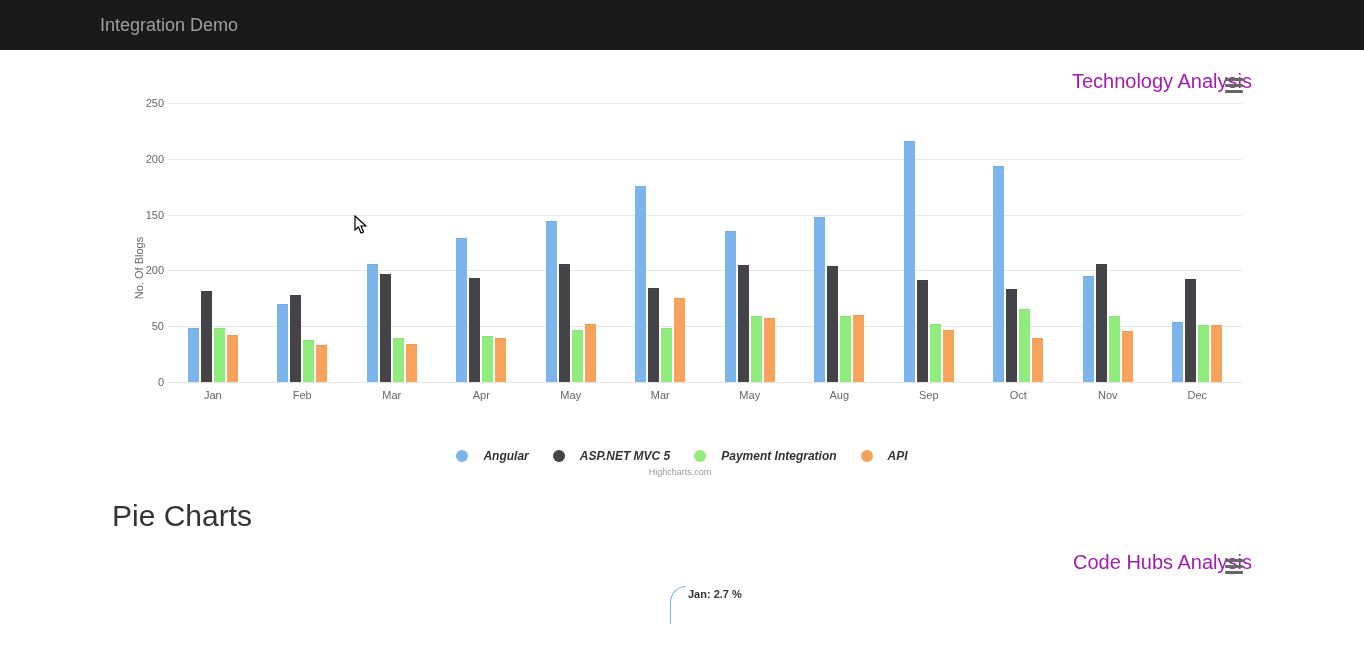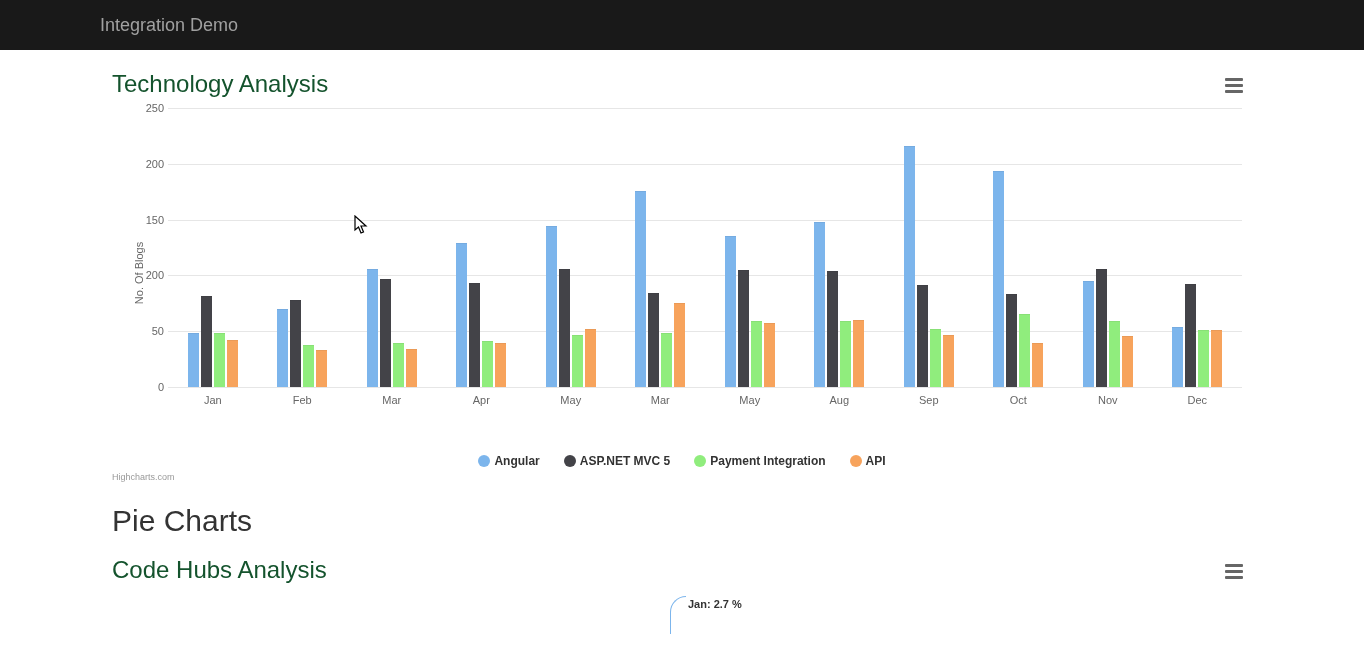--- a/index.html
+++ b/index.html
@@ -30,24 +30,24 @@
     font-size: 30px;
     font-weight: 500;
     color: #333;
     margin: 14px 0 18px;
   }
   .chart-card {
     position: relative;
     width: 100%;
   }
   .chart-title {
-    text-align: left;
-    font-size: 24px;
+    text-align: right;
+    font-size: 20px;
     font-weight: 500;
-    color: #14532d;
+    color: #a21caf;
     margin-bottom: 10px;
   }
   .hamburger {
     position: absolute;
     right: 6px;
     top: 4px;
     width: 24px;
     height: 22px;
     cursor: pointer;
     display: flex;
@@ -126,24 +126,24 @@
   }
   .legend {
     display: flex;
     justify-content: center;
     gap: 24px;
     margin-top: 16px;
     font-size: 12px;
     font-weight: 700;
     color: #333;
   }
-  .legend-item { display: flex; align-items: center; gap: 4px; cursor: pointer; }
+  .legend-item { display: flex; align-items: center; gap: 15px; cursor: pointer; font-style: italic; }
   .dot { width: 12px; height: 12px; border-radius: 50%; }
   .credits {
-    text-align: left;
+    text-align: center;
     font-size: 9px;
     color: #999;
     margin-top: 4px;
     padding-right: 4px;
   }
   .pie-section { margin-top: 22px; }
   .pie-area {
     position: relative;
     height: 40px;
     overflow: hidden;

